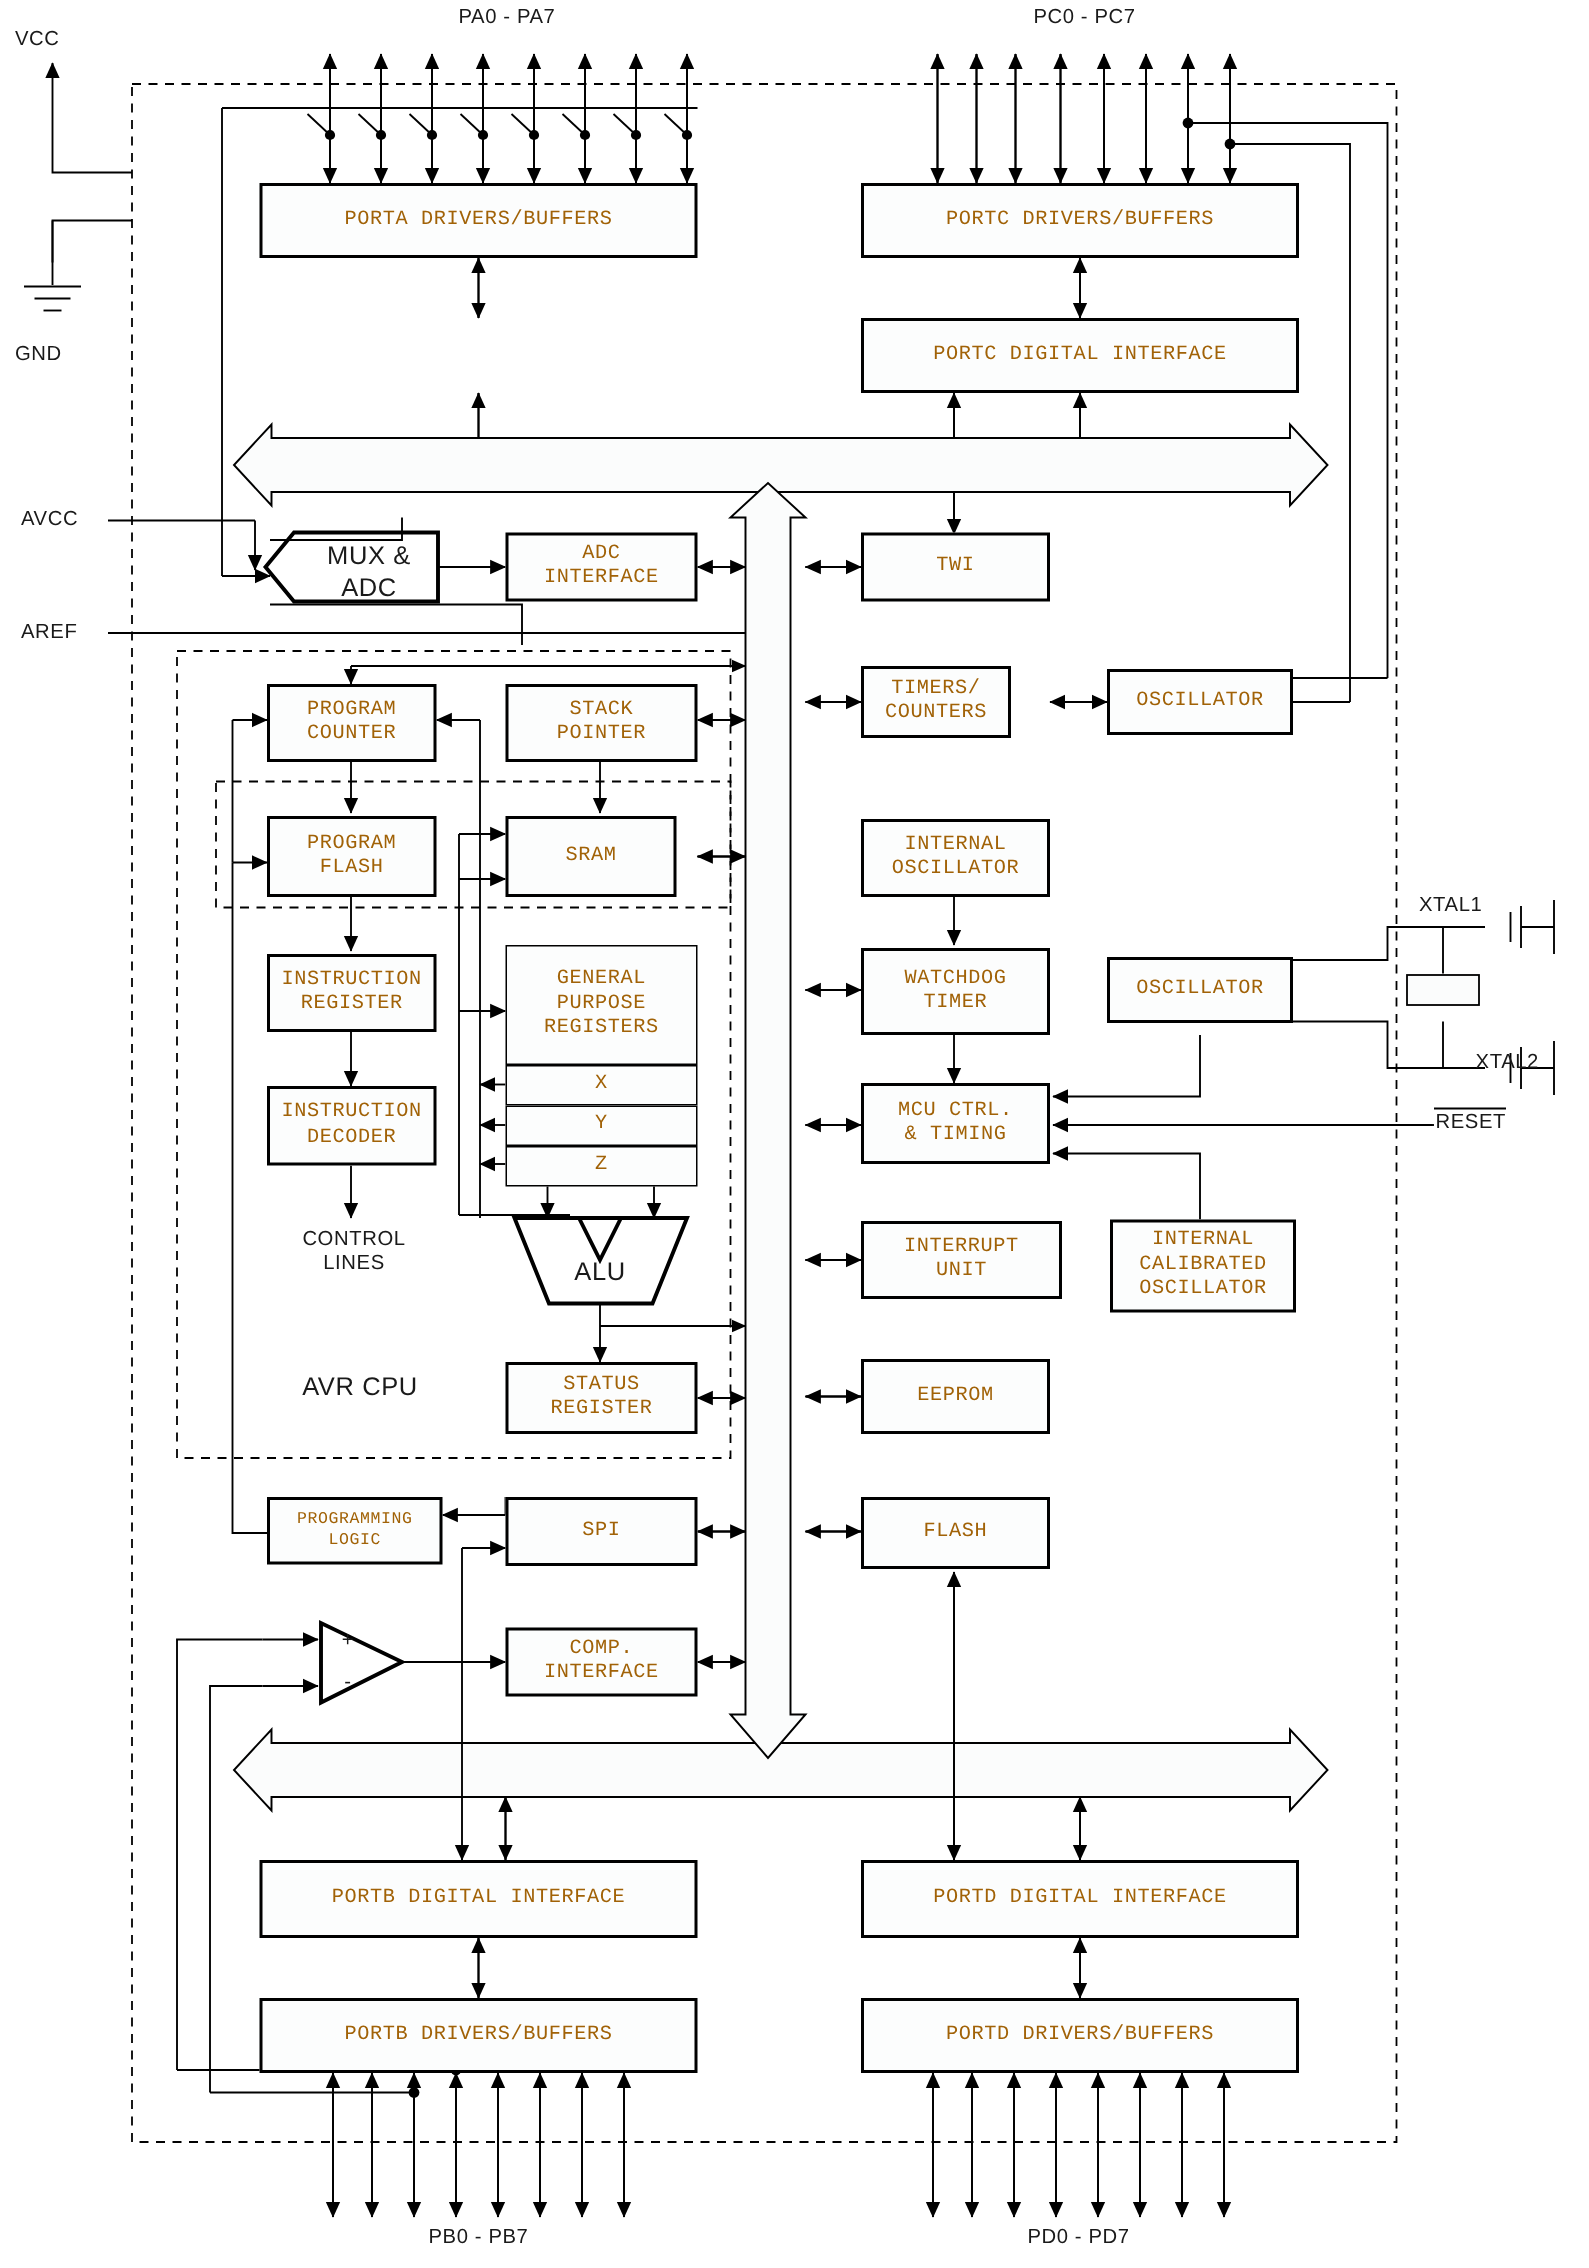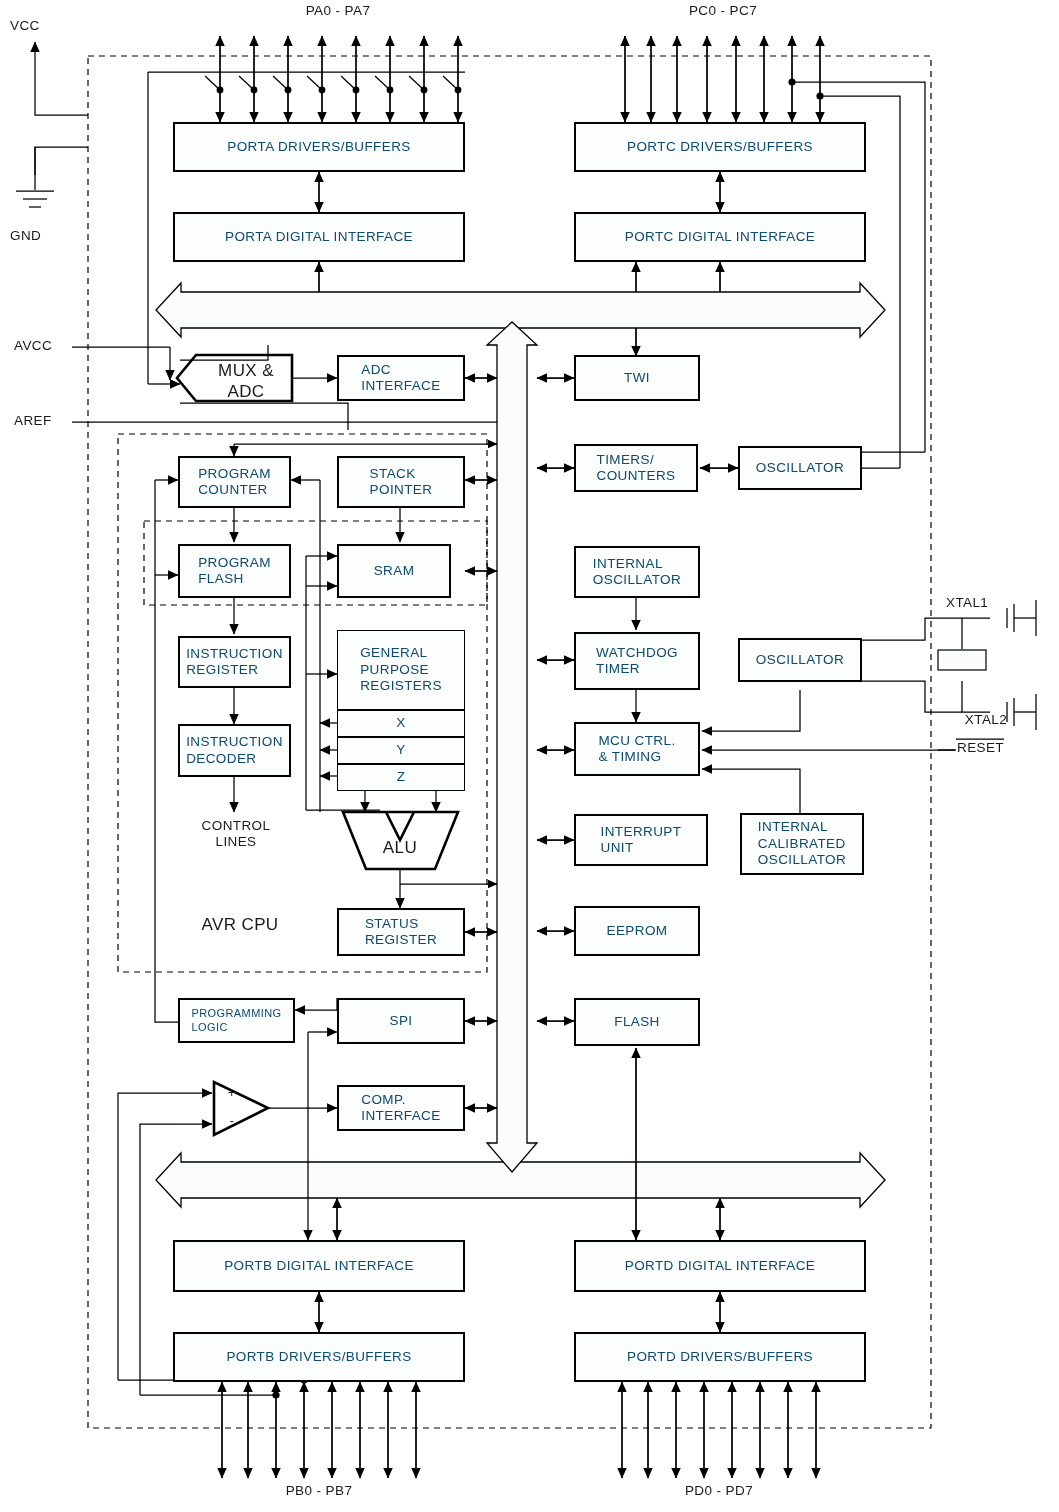--- a/index.html
+++ b/index.html
@@ -1,21 +1,21 @@
 <!DOCTYPE html>
 <html><head>
 <meta charset="utf-8">
 <style>
   html,body{margin:0;padding:0;background:#ffffff;}
   body{font-family:"Liberation Sans","DejaVu Sans",sans-serif;}
   #stage{position:relative;width:1059px;height:1512px;background:#fff;overflow:hidden;}
   svg{position:absolute;left:0;top:0;width:1059px;height:1512px;}
   .blk{position:absolute;box-sizing:border-box;border:2.5px solid #000;background:#fcfdfd;
-       display:flex;align-items:center;justify-content:center;
-       font-size:13.5px;color:#0c4a6e;line-height:1.22;letter-spacing:.4px;white-space:pre-line;}
+       display:flex;align-items:center;justify-content:center;text-align:center;
+       font-size:13.5px;color:#a16207;line-height:1.22;letter-spacing:.4px;white-space:pre-line;font-family:Liberation Mono, monospace;}
   .blk.thin{border-width:1.4px;}
   .lbl{position:absolute;font-size:13.5px;color:#1a1a1a;letter-spacing:.4px;
        white-space:pre-line;text-align:center;line-height:1.22;}
   .lbl.big{font-size:17px;}
   .ovl{overflow:visible;}
   .of{fill:#fbfcfc;stroke:#000;stroke-width:1.2px;}
   .th{stroke:#000;stroke-width:1.25px;fill:none;}
   .thk{stroke:#000;stroke-width:2.6px;fill:none;}
   .dsh{stroke:#000;stroke-width:1.2px;fill:none;stroke-dasharray:6 5;}
   .dot{fill:#000;}
@@ -309,21 +309,20 @@
       <path class="th" d="M816,1382 L816,1478" marker-end="url(#ah)"></path>
       <path class="th" d="M816,1478 L816,1382" marker-end="url(#ah)"></path>
     </g>
 
     <path class="thk" d="M196,355 L177,378 L196,401 L292,401 L292,355 Z"></path>
 
     <path class="thk" d="M343,812 L458,812 L435,869 L366,869 Z M386,812 L400,840 L414,812"></path>
   </svg>
 
   <div class="blk" style="left:173px;top:122px;width:292px;height:50px;">PORTA DRIVERS/BUFFERS</div>
-  <div class="blk" style="left:173px;top:212px;width:292px;height:50px;">PORTA DIGITAL INTERFACE</div>
   <div class="blk" style="left:574px;top:122px;width:292px;height:50px;">PORTC DRIVERS/BUFFERS</div>
   <div class="blk" style="left:574px;top:212px;width:292px;height:50px;">PORTC DIGITAL INTERFACE</div>
 
   <div class="lbl big" style="left:200px;top:361px;width:92px;">MUX &amp;
 ADC</div>
   <div class="blk" style="left:337px;top:355px;width:128px;height:46px;">ADC
 INTERFACE</div>
   <div class="blk" style="left:574px;top:355px;width:126px;height:46px;">TWI</div>
 
   <div class="blk" style="left:178px;top:456px;width:113px;height:52px;">PROGRAM
@@ -353,21 +352,21 @@
 REGISTER</div>
 
   <div class="blk" style="left:178px;top:998px;width:117px;height:45px;font-size:11px;">PROGRAMMING
 LOGIC</div>
   <div class="blk" style="left:337px;top:998px;width:128px;height:46px;">SPI</div>
   <div class="blk" style="left:337px;top:1085px;width:128px;height:46px;">COMP.
 INTERFACE</div>
   <div class="lbl" style="left:224px;top:1085px;width:16px;">+</div>
   <div class="lbl" style="left:224px;top:1113px;width:16px;">-</div>
 
-  <div class="blk" style="left:574px;top:444px;width:124px;height:48px;">TIMERS/
+  <div class="blk" style="left:574px;top:444px;width:100px;height:48px;">TIMERS/
 COUNTERS</div>
   <div class="blk" style="left:738px;top:446px;width:124px;height:44px;">OSCILLATOR</div>
   <div class="blk" style="left:574px;top:546px;width:126px;height:52px;">INTERNAL
 OSCILLATOR</div>
   <div class="blk" style="left:574px;top:632px;width:126px;height:58px;">WATCHDOG
 TIMER</div>
   <div class="blk" style="left:738px;top:638px;width:124px;height:44px;">OSCILLATOR</div>
   <div class="blk" style="left:574px;top:722px;width:126px;height:54px;">MCU CTRL.
 &amp; TIMING</div>
   <div class="blk" style="left:574px;top:814px;width:134px;height:52px;">INTERRUPT
@@ -385,16 +384,16 @@
 
   <div class="lbl" style="left:10px;top:18px;width:60px;text-align:left;">VCC</div>
   <div class="lbl" style="left:10px;top:228px;width:60px;text-align:left;">GND</div>
   <div class="lbl" style="left:14px;top:338px;width:60px;text-align:left;">AVCC</div>
   <div class="lbl" style="left:14px;top:413px;width:60px;text-align:left;">AREF</div>
   <div class="lbl" style="left:258px;top:3px;width:160px;">PA0 - PA7</div>
   <div class="lbl" style="left:643px;top:3px;width:160px;">PC0 - PC7</div>
   <div class="lbl" style="left:239px;top:1483px;width:160px;">PB0 - PB7</div>
   <div class="lbl" style="left:639px;top:1483px;width:160px;">PD0 - PD7</div>
   <div class="lbl" style="left:946px;top:595px;width:80px;text-align:left;">XTAL1</div>
-  <div class="lbl" style="left:946px;top:700px;width:80px;text-align:center;margin-top:12px;">XTAL2</div>
+  <div class="lbl" style="left:946px;top:700px;width:80px;text-align:right;">XTAL2</div>
   <div class="lbl" style="left:957px;top:740px;width:80px;text-align:left;">RESET</div>
 
 </div>
 
 </body></html>

